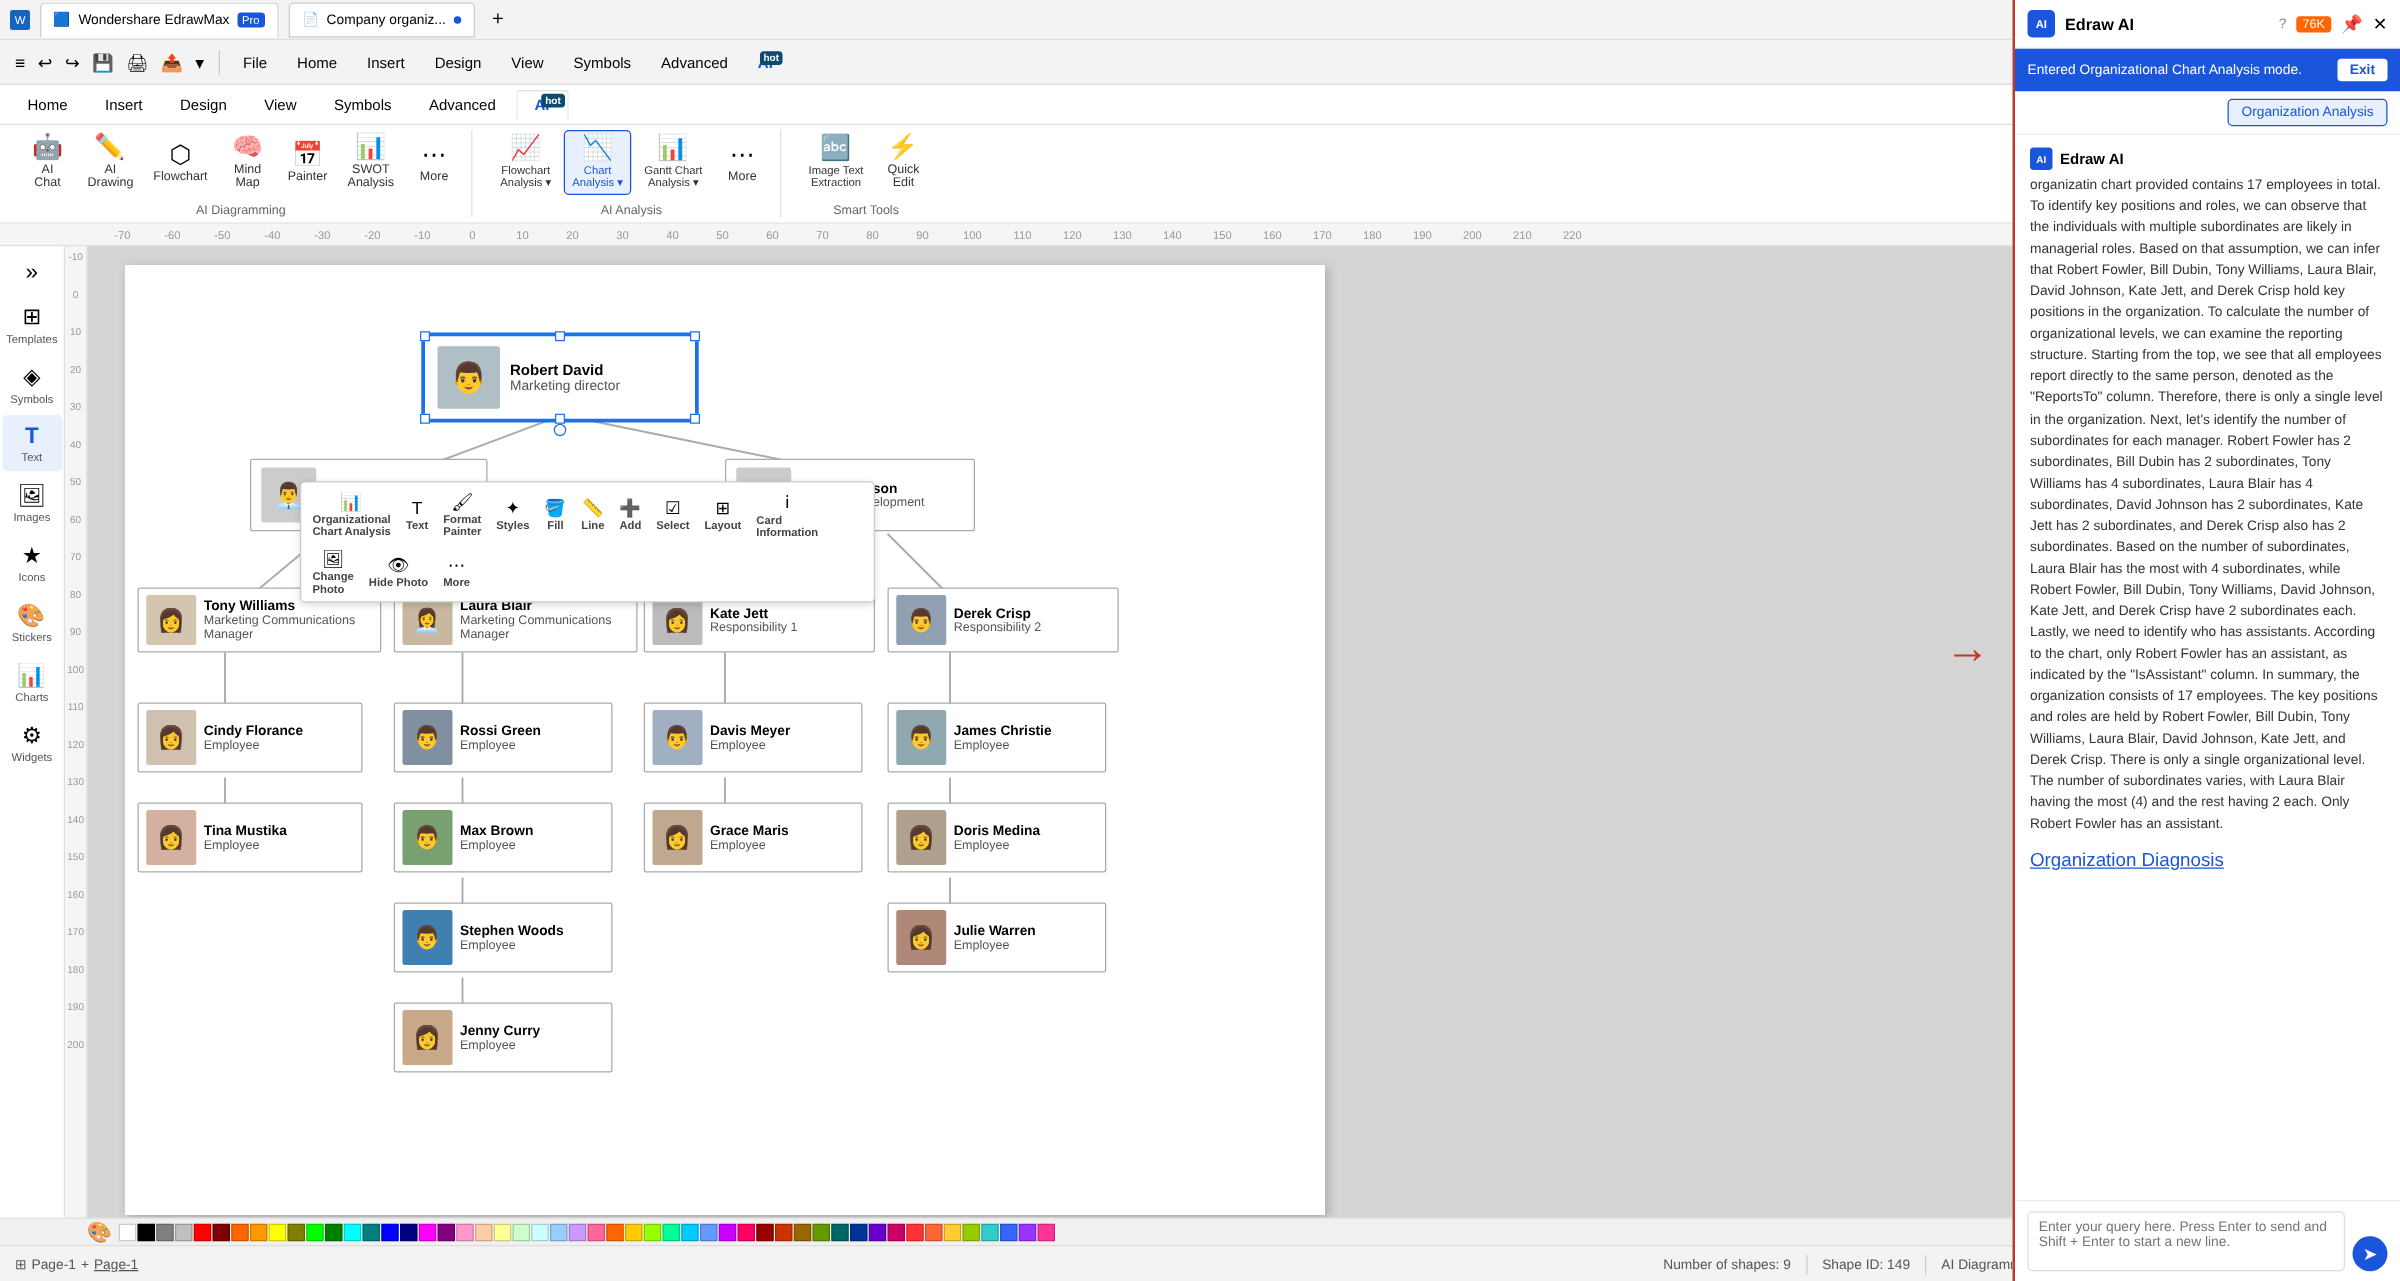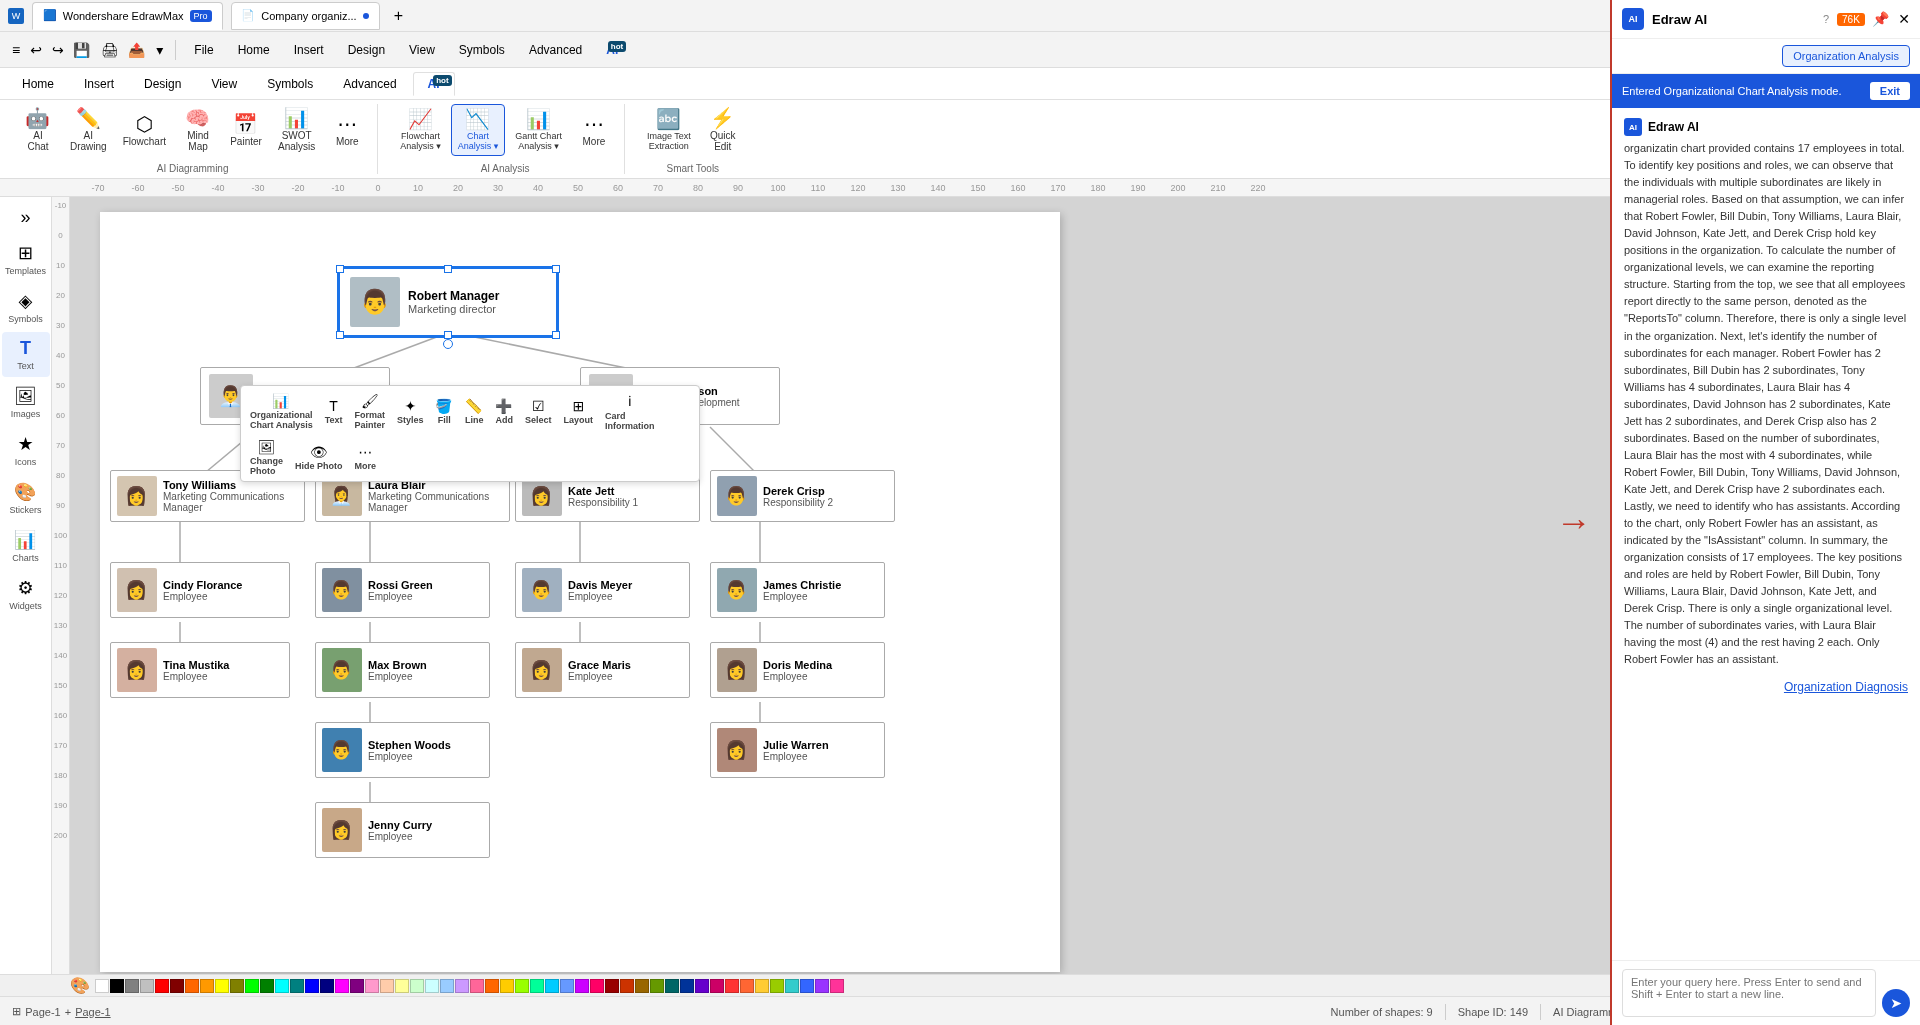--- a/index.html
+++ b/index.html
@@ -431,21 +431,21 @@
         <line x1="660" y1="310" x2="660" y2="360" stroke="#aaa" stroke-width="1.5"></line>
 
         <line x1="660" y1="410" x2="660" y2="440" stroke="#aaa" stroke-width="1.5"></line>
 
         <line x1="660" y1="490" x2="660" y2="520" stroke="#aaa" stroke-width="1.5"></line>
       </svg>
 
       <div style="position:absolute;top:55px;left:238px;width:220px;border:2px solid #1a73e8;background:white;display:flex;align-items:center;gap:8px;padding:8px 10px;border-radius:2px;box-shadow:0 0 0 1px #1a73e8;">
         <div style="width:50px;height:50px;background:#b0bec5;border-radius:2px;display:flex;align-items:center;justify-content:center;font-size:24px;flex-shrink:0">👨</div>
         <div>
-          <div style="font-weight:600;font-size:12px">Robert Manager</div>
+          <div style="font-weight:600;font-size:12px">Robert David</div>
           <div style="font-size:11px;color:#555">Marketing director</div>
         </div>
 
         <div style="position:absolute;top:-4px;left:-4px;width:8px;height:8px;border:1px solid #1a73e8;background:white"></div>
         <div style="position:absolute;top:-4px;right:-4px;width:8px;height:8px;border:1px solid #1a73e8;background:white"></div>
         <div style="position:absolute;bottom:-4px;left:-4px;width:8px;height:8px;border:1px solid #1a73e8;background:white"></div>
         <div style="position:absolute;bottom:-4px;right:-4px;width:8px;height:8px;border:1px solid #1a73e8;background:white"></div>
         <div style="position:absolute;top:-4px;left:50%;width:8px;height:8px;border:1px solid #1a73e8;background:white;transform:translateX(-50%)"></div>
         <div style="position:absolute;bottom:-4px;left:50%;width:8px;height:8px;border:1px solid #1a73e8;background:white;transform:translateX(-50%)"></div>
         <div style="position:absolute;bottom:-14px;left:50%;width:10px;height:10px;border:1px solid #1a73e8;background:white;transform:translateX(-50%);border-radius:50%"></div>
@@ -649,43 +649,43 @@
   <div id="ai-panel" style="width:310px;background:white;border-left:2px solid #c0392b;display:flex;flex-direction:column;flex-shrink:0;">
     <div id="ai-panel-header" style="display:flex;align-items:center;padding:8px 10px;border-bottom:1px solid #eee;gap:8px;">
       <div style="width:22px;height:22px;background:#1a56db;border-radius:4px;color:white;font-size:9px;font-weight:bold;display:flex;align-items:center;justify-content:center">AI</div>
       <div style="font-weight:600;font-size:13px;flex:1">Edraw AI</div>
       <div style="font-size:11px;color:#888;cursor:pointer">?</div>
       <div style="background:#ff6600;color:white;font-size:10px;padding:1px 5px;border-radius:3px">76K</div>
       <div style="font-size:14px;cursor:pointer">📌</div>
       <div style="font-size:14px;cursor:pointer">✕</div>
     </div>
 
-    <div style="text-align:right;padding:6px 10px;border-bottom:1px solid #eee;">
-      <button style="background:#e8f0fe;color:#1a56db;border:1px solid #1a56db;border-radius:4px;padding:4px 10px;font-size:11px;cursor:pointer">Organization Analysis</button>
-    </div>
-
     <div id="mode-banner" style="background:#1a56db;color:white;padding:8px 10px;display:flex;align-items:center;justify-content:space-between;font-size:11px;">
       <span>Entered Organizational Chart Analysis mode.</span>
       <button class="exit-btn">Exit</button>
+    </div>
+
+    <div style="text-align:right;padding:6px 10px;border-bottom:1px solid #eee;">
+      <button style="background:#e8f0fe;color:#1a56db;border:1px solid #1a56db;border-radius:4px;padding:4px 10px;font-size:11px;cursor:pointer">Organization Analysis</button>
     </div>
 
     <div id="ai-content" style="flex:1;overflow-y:auto;padding:10px 12px;">
       <div class="ai-message">
         <div class="ai-message-header">
           <div style="width:18px;height:18px;background:#1a56db;border-radius:3px;color:white;font-size:8px;font-weight:bold;display:flex;align-items:center;justify-content:center">AI</div>
           <span style="font-weight:600;font-size:12px">Edraw AI</span>
         </div>
         <div style="font-size:11px;line-height:1.55;color:#333">organizatin chart provided contains 17 employees in total. To identify key positions and roles, we can observe that the individuals with multiple subordinates are likely in managerial roles. Based on that assumption, we can infer that Robert Fowler, Bill Dubin, Tony Williams, Laura Blair, David Johnson, Kate Jett, and Derek Crisp hold key positions in the organization.
 To calculate the number of organizational levels, we can examine the reporting structure. Starting from the top, we see that all employees report directly to the same person, denoted as the "ReportsTo" column. Therefore, there is only a single level in the organization.
 Next, let's identify the number of subordinates for each manager. Robert Fowler has 2 subordinates, Bill Dubin has 2 subordinates, Tony Williams has 4 subordinates, Laura Blair has 4 subordinates, David Johnson has 2 subordinates, Kate Jett has 2 subordinates, and Derek Crisp also has 2 subordinates.
 Based on the number of subordinates, Laura Blair has the most with 4 subordinates, while Robert Fowler, Bill Dubin, Tony Williams, David Johnson, Kate Jett, and Derek Crisp have 2 subordinates each.
 Lastly, we need to identify who has assistants. According to the chart, only Robert Fowler has an assistant, as indicated by the "IsAssistant" column.
 In summary, the organization consists of 17 employees. The key positions and roles are held by Robert Fowler, Bill Dubin, Tony Williams, Laura Blair, David Johnson, Kate Jett, and Derek Crisp. There is only a single organizational level. The number of subordinates varies, with Laura Blair having the most (4) and the rest having 2 each. Only Robert Fowler has an assistant.</div>
       </div>
-      <div style="text-align:right;padding:4px 0;color:#1a56db;font-size:12px;cursor:pointer;text-decoration:underline">Organization Diagnosis</div>
+      <div style="padding:4px 0;color:#1a56db;font-size:15px;cursor:pointer;text-decoration:underline">Organization Diagnosis</div>
     </div>
 
     <div id="ai-input-area" style="border-top:1px solid #eee;padding:8px 10px;display:flex;align-items:flex-end;gap:6px;">
       <textarea id="ai-input" style="flex: 1 1 0%; border: 1px solid rgb(221, 221, 221); border-radius: 4px; padding: 6px 8px; font-size: 11px; color: rgb(153, 153, 153); resize: none; height: 48px; font-family: inherit;" placeholder="Enter your query here. Press Enter to send and Shift + Enter to start a new line."></textarea>
       <button style="background:#1a56db;color:white;border:none;border-radius:50%;width:28px;height:28px;cursor:pointer;font-size:14px;flex-shrink:0">➤</button>
     </div>
   </div>
 </div>
 
 <div id="color-bar" style="height:22px;background:#f0f0f0;border-top:1px solid #ddd;display:flex;align-items:center;padding:0 0 0 70px;gap:1px;overflow:hidden;">

